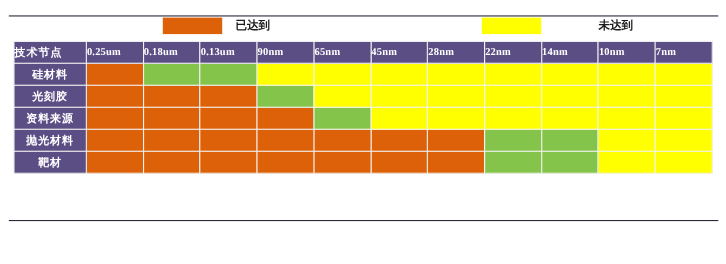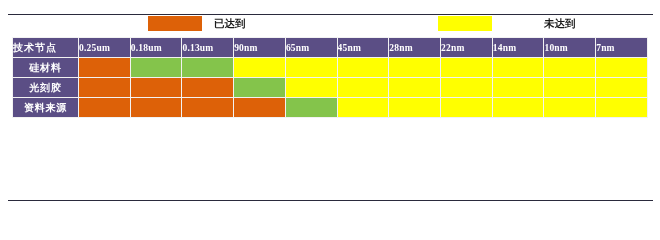--- a/index.html
+++ b/index.html
@@ -226,19 +226,47 @@
           <td class="cell done" title="已达到"></td>
           <td class="cell done" title="已达到"></td>
           <td class="cell progress" title="进行中"></td>
           <td class="cell notdone" title="未达到"></td>
           <td class="cell notdone" title="未达到"></td>
           <td class="cell notdone" title="未达到"></td>
           <td class="cell notdone" title="未达到"></td>
           <td class="cell notdone" title="未达到"></td>
           <td class="cell notdone" title="未达到"></td>
         </tr>
+        <tr>
+          <td class="row-label">抛光材料</td>
+          <td class="cell done" title="已达到"></td>
+          <td class="cell done" title="已达到"></td>
+          <td class="cell done" title="已达到"></td>
+          <td class="cell done" title="已达到"></td>
+          <td class="cell done" title="已达到"></td>
+          <td class="cell done" title="已达到"></td>
+          <td class="cell done" title="已达到"></td>
+          <td class="cell progress" title="进行中"></td>
+          <td class="cell progress" title="进行中"></td>
+          <td class="cell notdone" title="未达到"></td>
+          <td class="cell notdone" title="未达到"></td>
+        </tr>
+        <tr>
+          <td class="row-label">靶材</td>
+          <td class="cell done" title="已达到"></td>
+          <td class="cell done" title="已达到"></td>
+          <td class="cell done" title="已达到"></td>
+          <td class="cell done" title="已达到"></td>
+          <td class="cell done" title="已达到"></td>
+          <td class="cell done" title="已达到"></td>
+          <td class="cell done" title="已达到"></td>
+          <td class="cell progress" title="进行中"></td>
+          <td class="cell progress" title="进行中"></td>
+          <td class="cell notdone" title="未达到"></td>
+          <td class="cell notdone" title="未达到"></td>
+        </tr>
       </tbody>
   </table>
 
   <div id="table-bottom-rule"></div>
 
 
 </div>
 
 </body></html>

